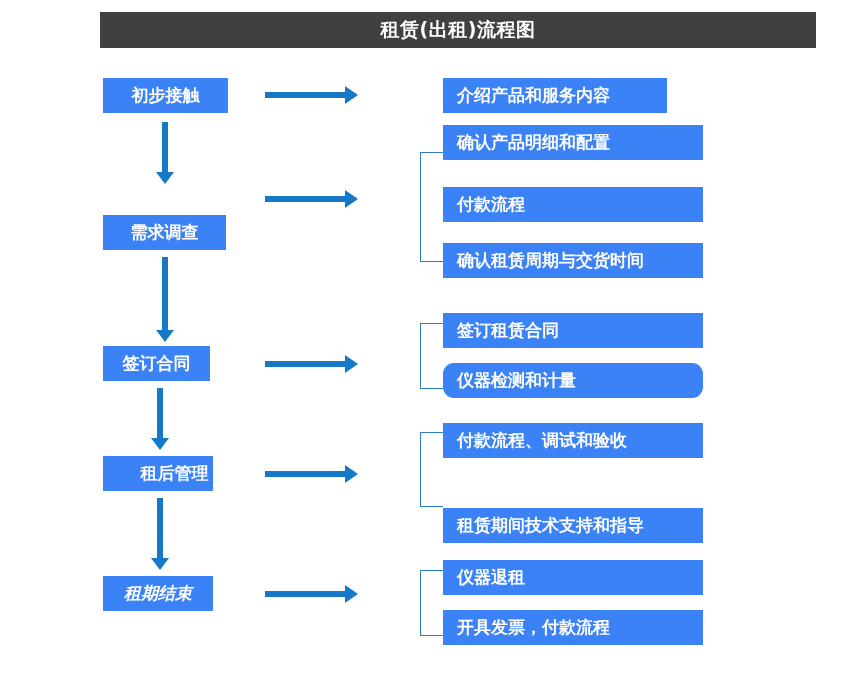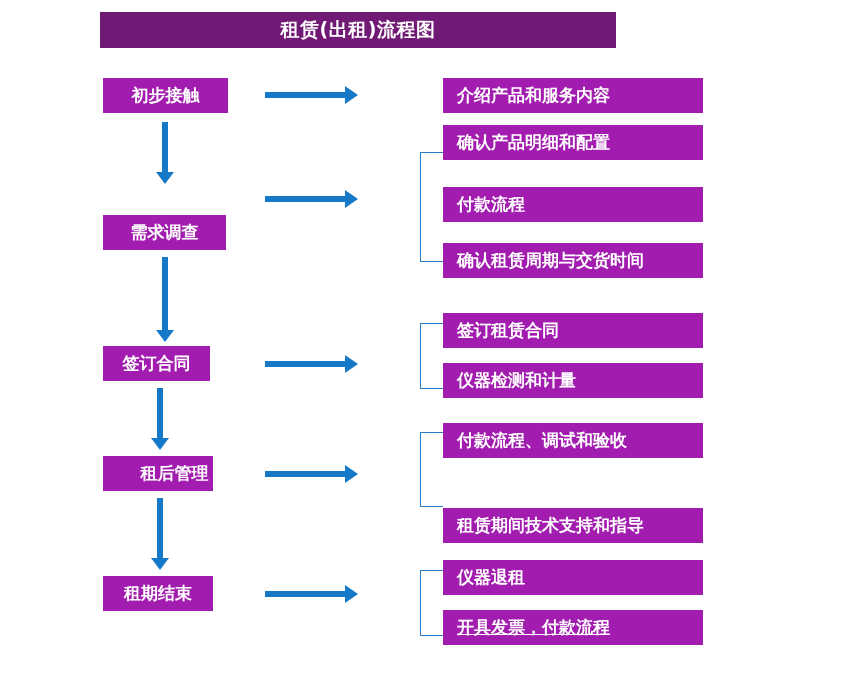--- a/index.html
+++ b/index.html
@@ -6,29 +6,29 @@
   body{
     width:844px;height:688px;
     background:#ffffff;
     font-family:"DejaVu Sans","Liberation Sans",sans-serif;
     overflow:hidden;
   }
   #canvas{position:relative;width:844px;height:688px;}
 
   
   .title-bar{
-    position:absolute;left:100px;top:12px;width:516px;height:36px;
-    background:#701a75;color:#ffffff;
+    position:absolute;left:100px;top:12px;width:716px;height:36px;
+    background:#404040;color:#ffffff;
     display:flex;align-items:center;justify-content:center;
     font-size:19px;font-weight:bold;letter-spacing:.5px;
   }
 
   
   .box{
-    position:absolute;background:#a21caf;color:#ffffff;
+    position:absolute;background:#3b82f6;color:#ffffff;
     height:35px;display:flex;align-items:center;
     font-weight:bold;box-sizing:border-box;
   }
   .box.stage{justify-content:center;font-size:17px;}
   .box.detail{justify-content:flex-start;padding-left:14px;font-size:17px;}
 
   
   .h-arrow{position:absolute;height:18px;}
   .h-arrow .shaft{
     position:absolute;left:0;top:6px;height:6px;width:calc(100% - 12px);
@@ -69,21 +69,21 @@
   <div class="title-bar">租赁(出租)流程图</div>
 
   <div class="box stage" style="left:103px;top:78px;width:125px;">初步接触</div>
 
   <div class="box stage" style="left:103px;top:187px;width:123px;margin-top:28px;">需求调查</div>
 
   <div class="box stage" style="left:103px;top:346px;width:107px;">签订合同</div>
 
   <div class="box stage" style="left:103px;top:456px;width:110px;padding-left:33px;">租后管理</div>
 
-  <div class="box stage" style="left:103px;top:576px;width:110px;">租期结束</div>
+  <div class="box stage" style="left:103px;top:576px;width:110px;font-style:italic;">租期结束</div>
 
   <div class="v-arrow" style="left:156px;top:122px;height:62px;">
     <div class="shaft"></div>
     <div class="head"></div>
   </div>
 
   <div class="v-arrow" style="left:156px;top:257px;height:85px;">
     <div class="shaft"></div>
     <div class="head"></div>
   </div>
@@ -124,33 +124,33 @@
   </div>
 
   <div class="bracket" style="left:420px;top:152px;width:23px;height:110px;"></div>
 
   <div class="bracket" style="left:420px;top:323px;width:23px;height:66px;"></div>
 
   <div class="bracket" style="left:420px;top:432px;width:23px;height:75px;"></div>
 
   <div class="bracket" style="left:420px;top:570px;width:23px;height:66px;"></div>
 
-  <div class="box detail" style="left:443px;top:78px;width:260px;">介绍产品和服务内容</div>
+  <div class="box detail" style="left:443px;top:78px;width:224px;">介绍产品和服务内容</div>
 
   <div class="box detail" style="left:443px;top:125px;width:260px;">确认产品明细和配置</div>
 
   <div class="box detail" style="left:443px;top:187px;width:260px;">付款流程</div>
 
   <div class="box detail" style="left:443px;top:243px;width:260px;">确认租赁周期与交货时间</div>
 
   <div class="box detail" style="left:443px;top:313px;width:260px;">签订租赁合同</div>
 
-  <div class="box detail" style="left:443px;top:363px;width:260px;">仪器检测和计量</div>
+  <div class="box detail" style="left:443px;top:363px;width:260px;border-radius:11px;">仪器检测和计量</div>
 
   <div class="box detail" style="left:443px;top:423px;width:260px;">付款流程、调试和验收</div>
 
   <div class="box detail" style="left:443px;top:508px;width:260px;">租赁期间技术支持和指导</div>
 
   <div class="box detail" style="left:443px;top:560px;width:260px;">仪器退租</div>
 
-  <div class="box detail" style="left:443px;top:610px;width:260px;text-decoration:underline;">开具发票，付款流程</div>
+  <div class="box detail" style="left:443px;top:610px;width:260px;">开具发票，付款流程</div>
 
 </div>
 
 </body></html>

